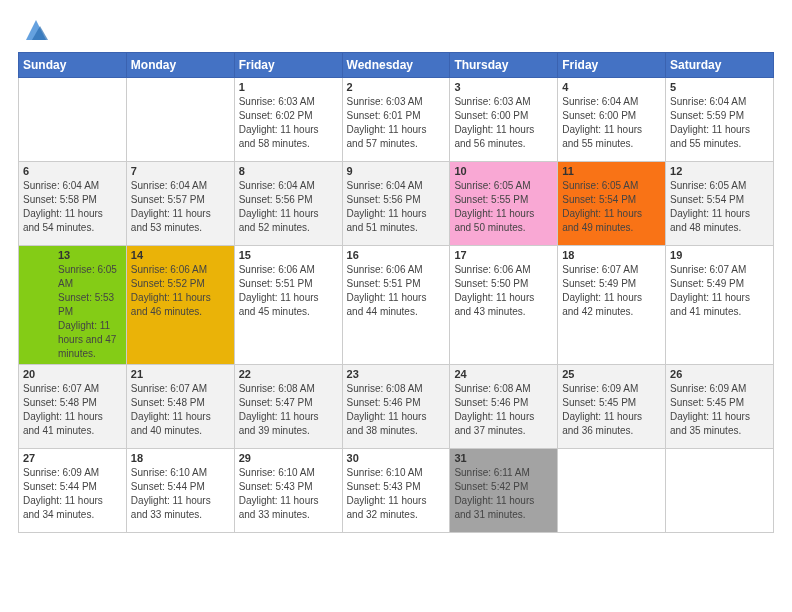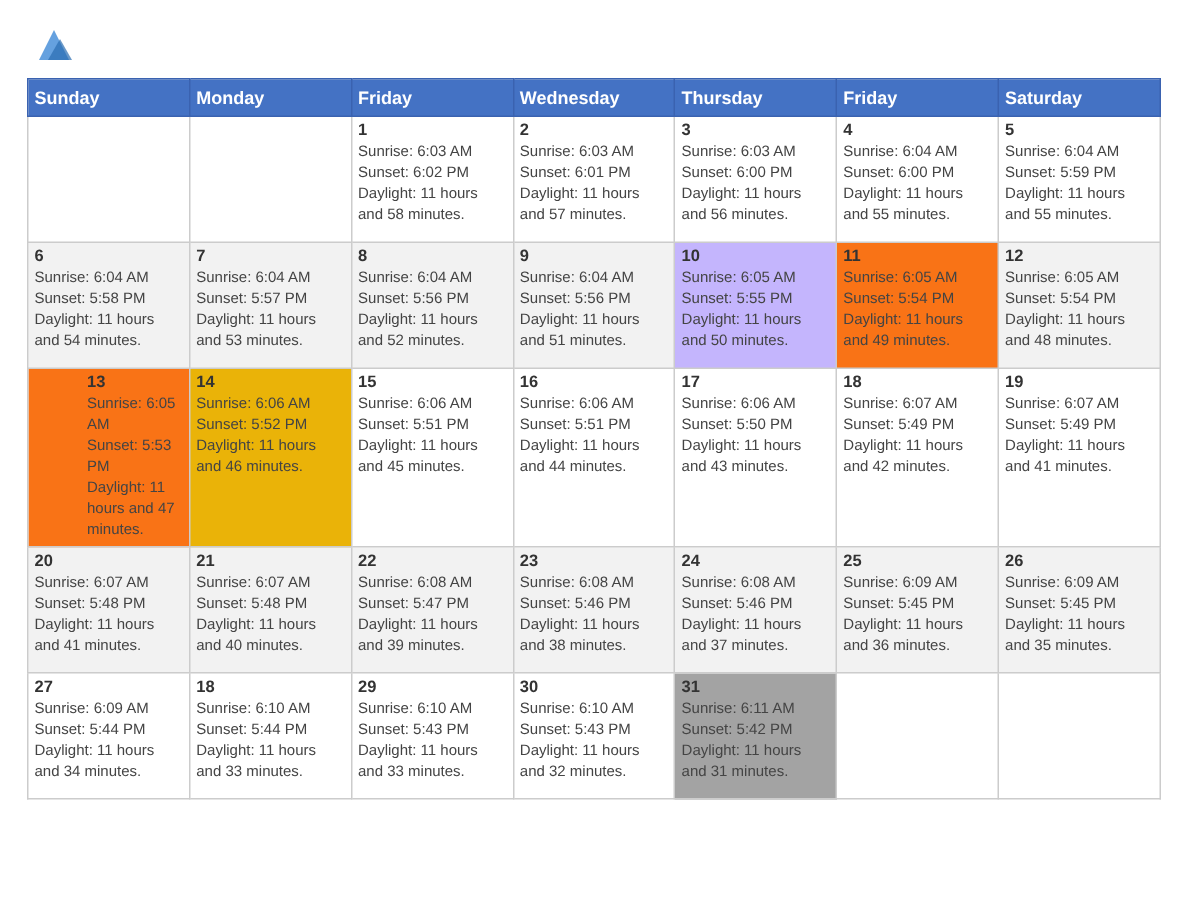--- a/index.html
+++ b/index.html
@@ -187,41 +187,41 @@
             <div class="day-info" style="white-space: pre-line;">Sunrise: 6:04 AM
 Sunset: 5:56 PM
 Daylight: 11 hours and 52 minutes.</div>
           </td>
           <td style="background: rgb(242, 242, 242);">
             <div class="day-num">9</div>
             <div class="day-info" style="white-space: pre-line;">Sunrise: 6:04 AM
 Sunset: 5:56 PM
 Daylight: 11 hours and 51 minutes.</div>
           </td>
-          <td style="background: #c4b5fd;">
+          <td style="background: #f9a8d4;">
             <div class="day-num">10</div>
             <div class="day-info" style="white-space: pre-line;">Sunrise: 6:05 AM
 Sunset: 5:55 PM
 Daylight: 11 hours and 50 minutes.</div>
           </td>
           <td style="background: #f97316;">
             <div class="day-num">11</div>
             <div class="day-info" style="white-space: pre-line;">Sunrise: 6:05 AM
 Sunset: 5:54 PM
 Daylight: 11 hours and 49 minutes.</div>
           </td>
           <td style="background: rgb(242, 242, 242);">
             <div class="day-num">12</div>
             <div class="day-info" style="white-space: pre-line;">Sunrise: 6:05 AM
 Sunset: 5:54 PM
 Daylight: 11 hours and 48 minutes.</div>
           </td>
         </tr>
         <tr>
-          <td style="background: #f97316; padding-left: 39px;">
+          <td style="background: #84cc16; padding-left: 39px;">
             <div class="day-num">13</div>
             <div class="day-info" style="white-space: pre-line;">Sunrise: 6:05 AM
 Sunset: 5:53 PM
 Daylight: 11 hours and 47 minutes.</div>
           </td>
           <td style="background: #eab308;">
             <div class="day-num">14</div>
             <div class="day-info" style="white-space: pre-line;">Sunrise: 6:06 AM
 Sunset: 5:52 PM
 Daylight: 11 hours and 46 minutes.</div>

